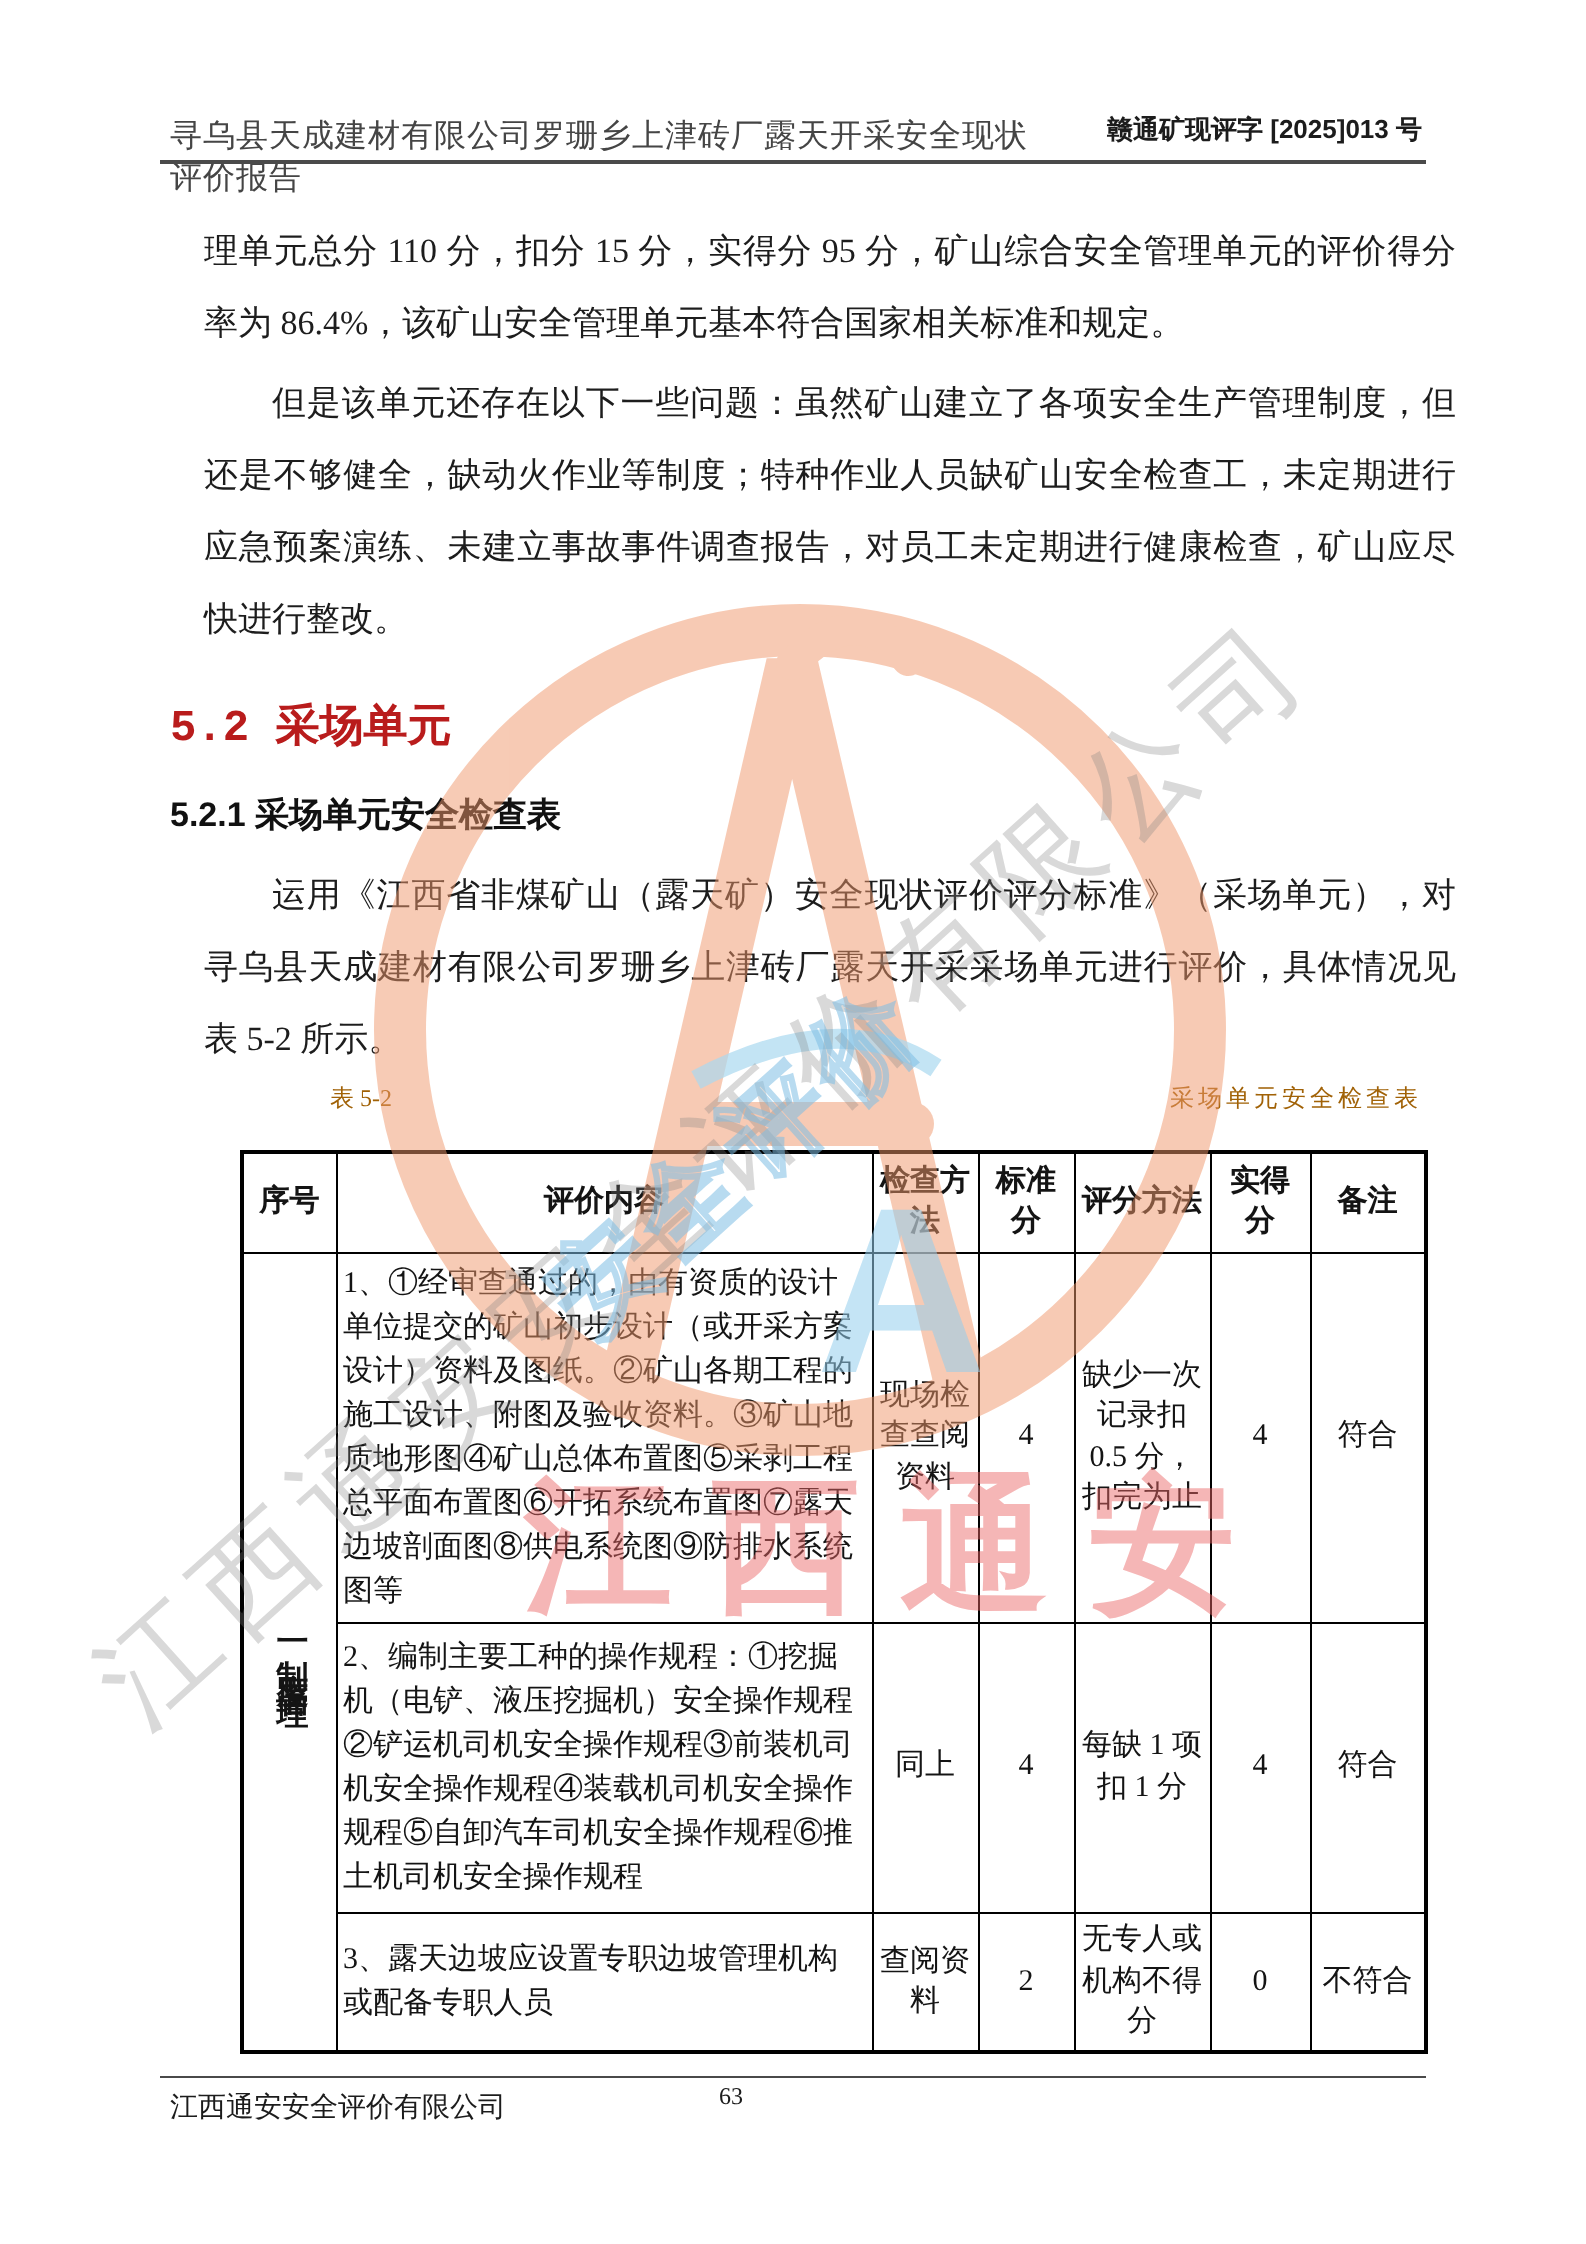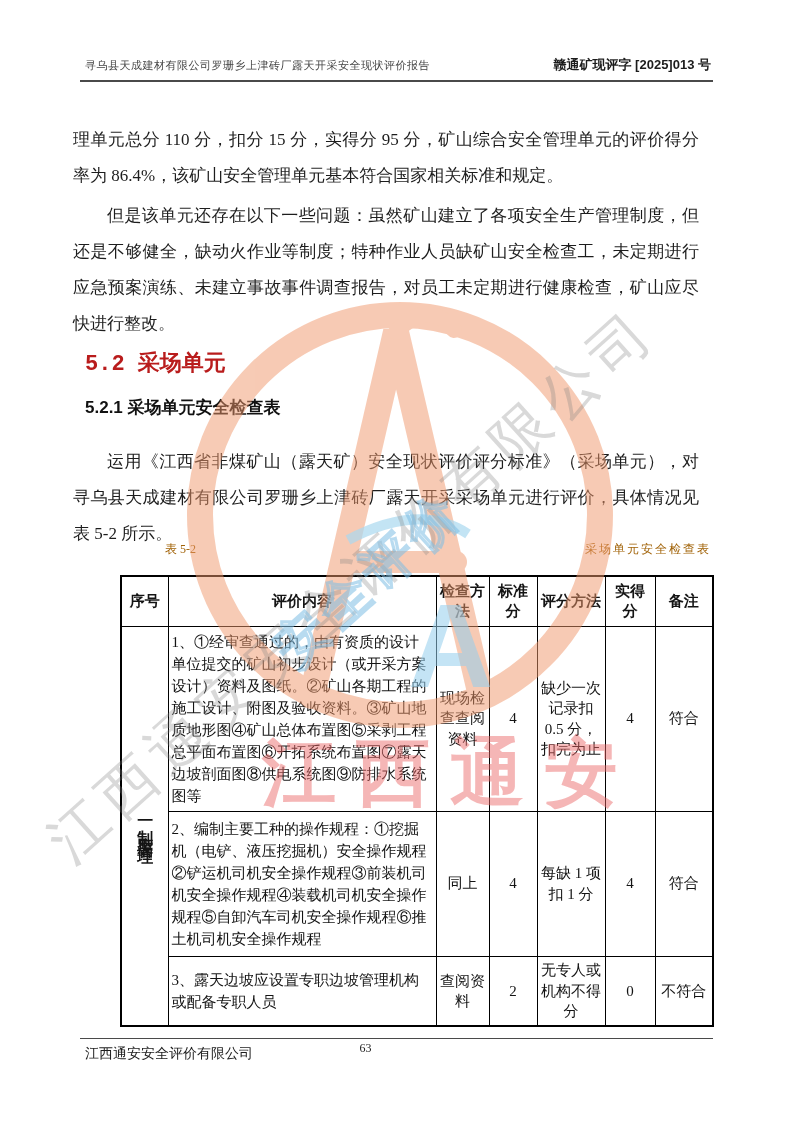--- a/index.html
+++ b/index.html
@@ -13,38 +13,37 @@
     margin: 0 auto;
     background: #ffffff;
     outline: 1px solid #c9c9c9;
     overflow: hidden;
   }
 
   
   .hdr-left {
     position: absolute; left: 85px; top: 58px; width: 430px;
     font-family: "Liberation Serif", serif;
-    font-size: 11px; color: #454545; letter-spacing: 0.5px;
+    font-size: 16px; color: #454545; letter-spacing: 0.5px;
   }
   .hdr-right {
     position: absolute; right: 82px; top: 56px;
     font-family: "Liberation Sans", sans-serif;
     font-size: 13px; font-weight: bold; color: #1c1c1c;
   }
   .hdr-rule {
     position: absolute; left: 80px; top: 80px; width: 633px;
     border-top: 2px solid #4a4a4a;
   }
 
   
   .para {
-    position: absolute; left: 73px; width: 626px;
+    position: absolute; left: 102px; width: 626px;
     font-size: 17px; line-height: 36px; color: #1d1d1d;
     text-align: justify;
-    margin-top: 14px;
   }
   .para.indent { text-indent: 2em; }
   #p1 { top: 108px; }
   #p2 { top: 184px; }
   .h52 {
     position: absolute; left: 85px; top: 348px;
     font-family: Liberation Mono, monospace;
     font-size: 22px; font-weight: bold; color: #b91c1c;
   }
   .h521 {

